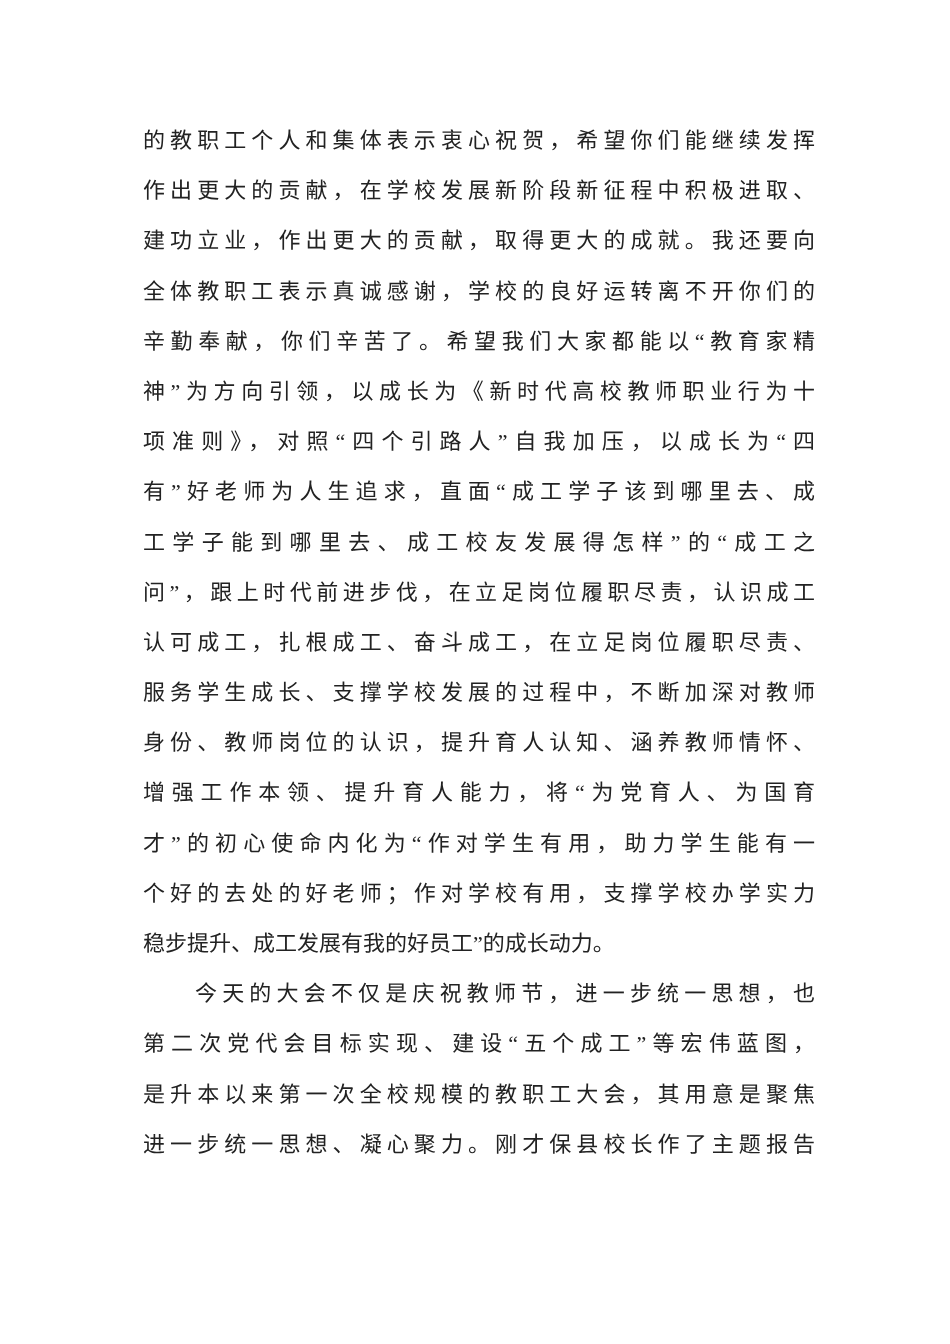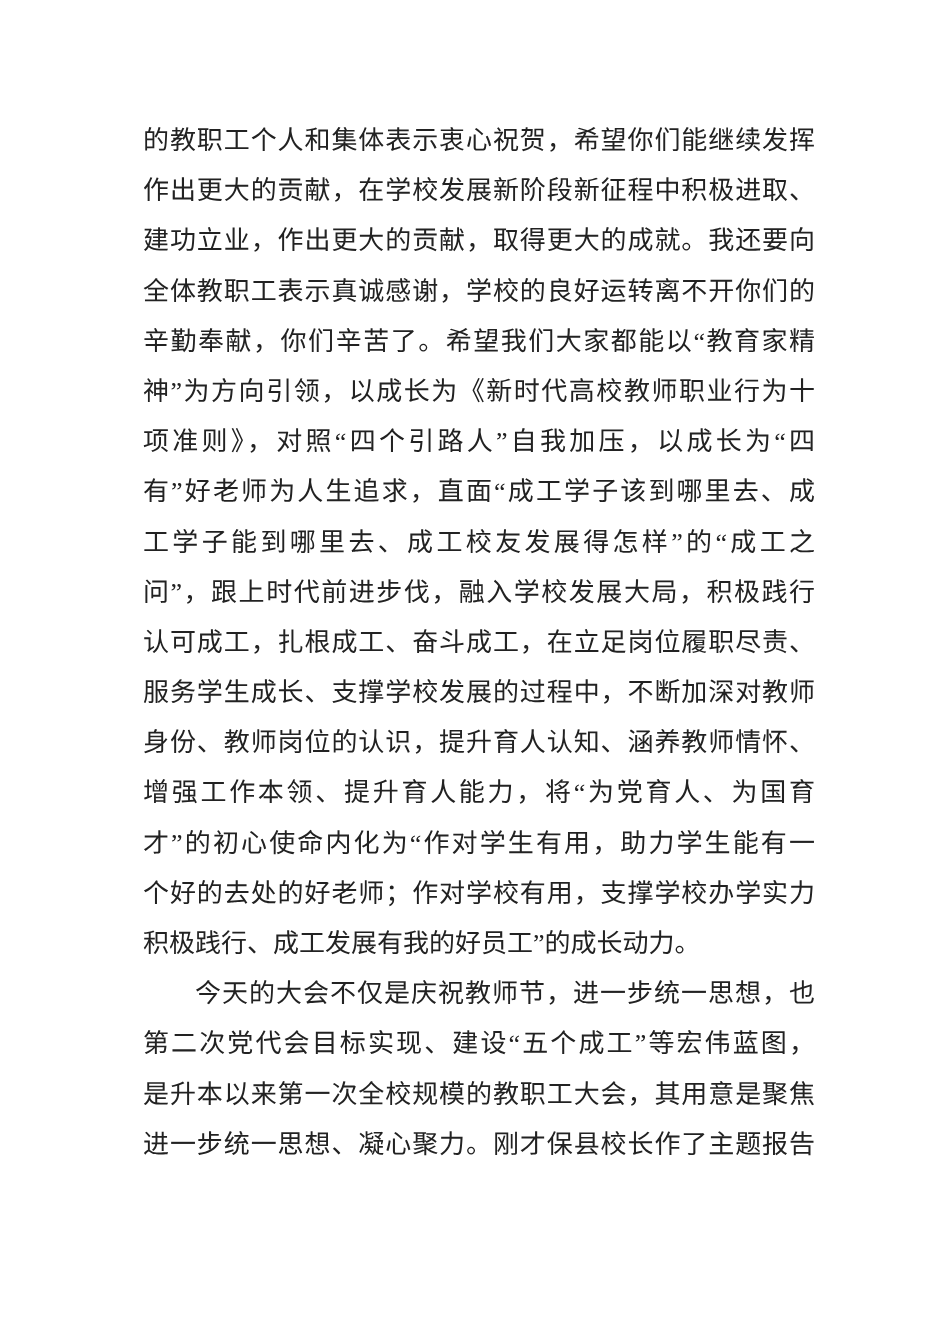--- a/index.html
+++ b/index.html
@@ -15,21 +15,21 @@
     overflow: hidden;
   }
   .text-block {
     position: absolute;
     left: 143px;
     top: 116px;
     width: 672px;
   }
   .doc-line {
     font-family: "Liberation Serif", "DejaVu Serif", serif;
-    font-size: 26px;
+    font-size: 22px;
     line-height: 50.2px;
     height: 50.2px;
     color: #222222;
     font-weight: 400;
     text-align: justify;
     text-align-last: justify;
     text-justify: inter-character;
     overflow: hidden;
   }
   
@@ -49,26 +49,26 @@
   <div class="text-block">
       <div class="doc-line">的教职工个人和集体表示衷心祝贺，希望你们能继续发挥</div>
       <div class="doc-line">作出更大的贡献，在学校发展新阶段新征程中积极进取、</div>
       <div class="doc-line">建功立业，作出更大的贡献，取得更大的成就。我还要向</div>
       <div class="doc-line">全体教职工表示真诚感谢，学校的良好运转离不开你们的</div>
       <div class="doc-line">辛勤奉献，你们辛苦了。希望我们大家都能以“教育家精</div>
       <div class="doc-line">神”为方向引领，以成长为《新时代高校教师职业行为十</div>
       <div class="doc-line">项准则》，对照“四个引路人”自我加压，以成长为“四</div>
       <div class="doc-line">有”好老师为人生追求，直面“成工学子该到哪里去、成</div>
       <div class="doc-line">工学子能到哪里去、成工校友发展得怎样”的“成工之</div>
-      <div class="doc-line">问”，跟上时代前进步伐，融入学校发展大局，积极践行</div>
+      <div class="doc-line">问”，跟上时代前进步伐，在立足岗位履职尽责，认识成工</div>
       <div class="doc-line">认可成工，扎根成工、奋斗成工，在立足岗位履职尽责、</div>
       <div class="doc-line">服务学生成长、支撑学校发展的过程中，不断加深对教师</div>
       <div class="doc-line">身份、教师岗位的认识，提升育人认知、涵养教师情怀、</div>
       <div class="doc-line">增强工作本领、提升育人能力，将“为党育人、为国育</div>
       <div class="doc-line">才”的初心使命内化为“作对学生有用，助力学生能有一</div>
       <div class="doc-line">个好的去处的好老师；作对学校有用，支撑学校办学实力</div>
-      <div class="doc-line last-natural">积极践行、成工发展有我的好员工”的成长动力。</div>
+      <div class="doc-line last-natural">稳步提升、成工发展有我的好员工”的成长动力。</div>
       <div class="doc-line first-indent">今天的大会不仅是庆祝教师节，进一步统一思想，也</div>
       <div class="doc-line">第二次党代会目标实现、建设“五个成工”等宏伟蓝图，</div>
       <div class="doc-line">是升本以来第一次全校规模的教职工大会，其用意是聚焦</div>
       <div class="doc-line">进一步统一思想、凝心聚力。刚才保县校长作了主题报告</div>
     </div>
 </div>
 
 </body></html>

